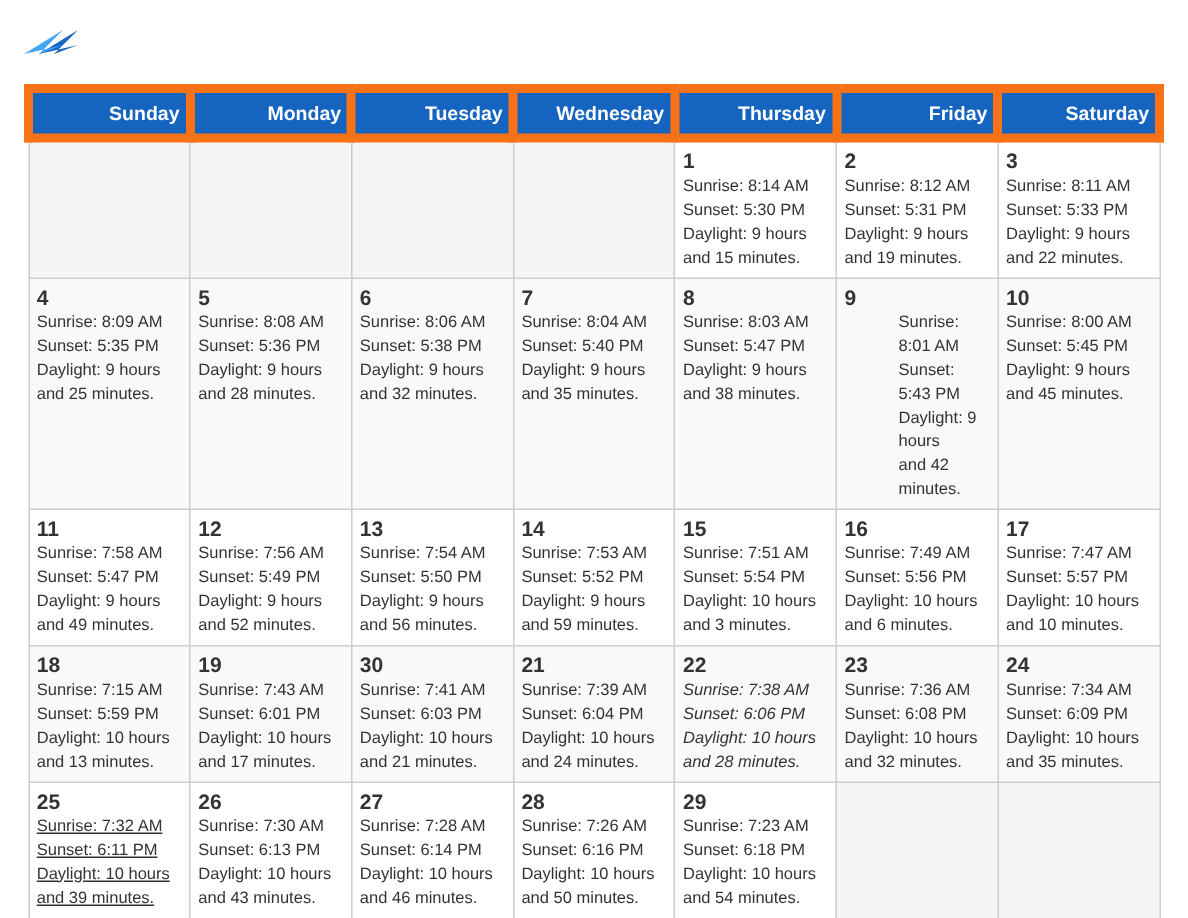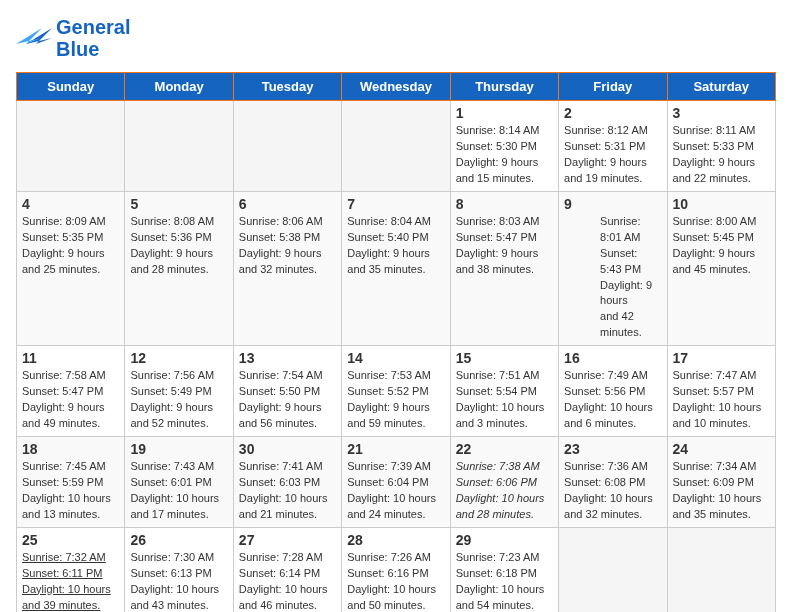--- a/index.html
+++ b/index.html
@@ -40,22 +40,22 @@
       width: 100%;
       border-collapse: collapse;
       table-layout: fixed;
     }
     thead tr th {
       background-color: #1565c0;
       color: #fff;
       font-size: 13px;
       font-weight: bold;
       padding: 6px 4px;
-      text-align: center;
-      border: 1px solid #f97316;
+      text-align: right;
+      border: 6px solid #f97316;
     }
     tbody tr td {
       border: 1px solid #ccc;
       vertical-align: top;
       padding: 4px 5px;
       font-size: 11px;
       color: #333;
       height: 90px;
       background: #fff;
     }
@@ -75,24 +75,20 @@
   </style>
 </head>
 <body>
 
 <div class="header">
   <div class="logo">
     <svg class="logo-bird" viewBox="0 0 36 28" xmlns="http://www.w3.org/2000/svg">
       <polygon points="10,20 36,4 20,20 36,14" fill="#1565c0"></polygon>
       <polygon points="0,20 26,4 10,20 26,14" fill="#42a5f5"></polygon>
     </svg>
-    <div>
-      <div style="font-size:20px;font-weight:bold;color:#1565c0;line-height:1.1">General</div>
-      <div style="font-size:20px;font-weight:bold;color:#1565c0;line-height:1.1">Blue</div>
-    </div>
   </div>
   <div class="title-block">
     <h1></h1>
     <h2></h2>
   </div>
 </div>
 
 <table>
   <thead>
     <tr>
@@ -231,21 +227,21 @@
           <div class="day-number">17</div>
           <div class="day-info" style="white-space: pre-line;">Sunrise: 7:47 AM
 Sunset: 5:57 PM
 Daylight: 10 hours
 and 10 minutes.</div>
         </td>
       </tr>
       <tr>
         <td>
           <div class="day-number">18</div>
-          <div class="day-info" style="white-space: pre-line;">Sunrise: 7:45 AM
+          <div class="day-info" style="white-space: pre-line;">Sunrise: 7:15 AM
 Sunset: 5:59 PM
 Daylight: 10 hours
 and 13 minutes.</div>
         </td>
         <td>
           <div class="day-number">19</div>
           <div class="day-info" style="white-space: pre-line;">Sunrise: 7:43 AM
 Sunset: 6:01 PM
 Daylight: 10 hours
 and 17 minutes.</div>

